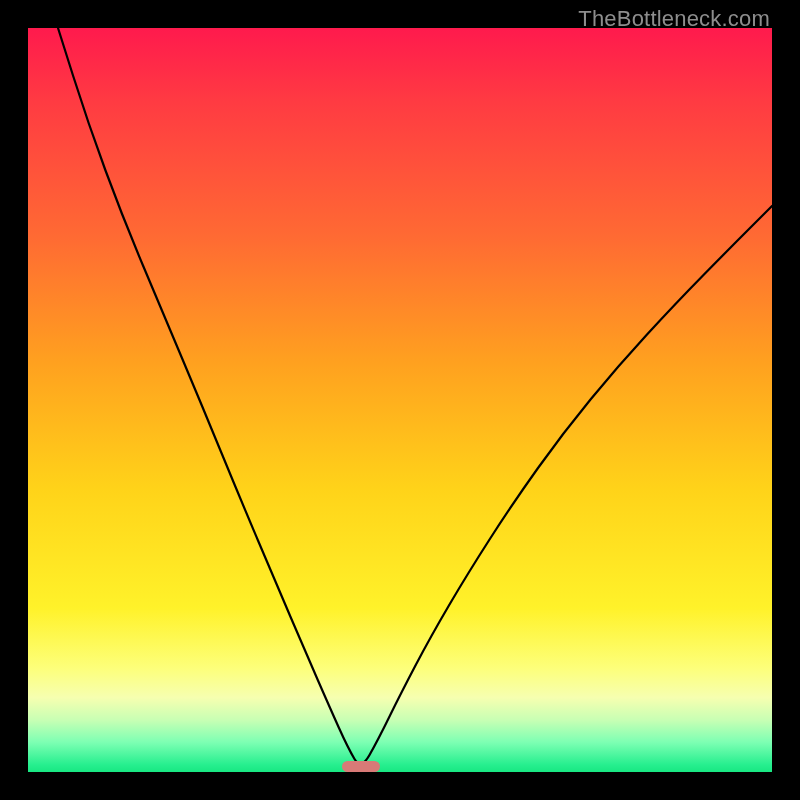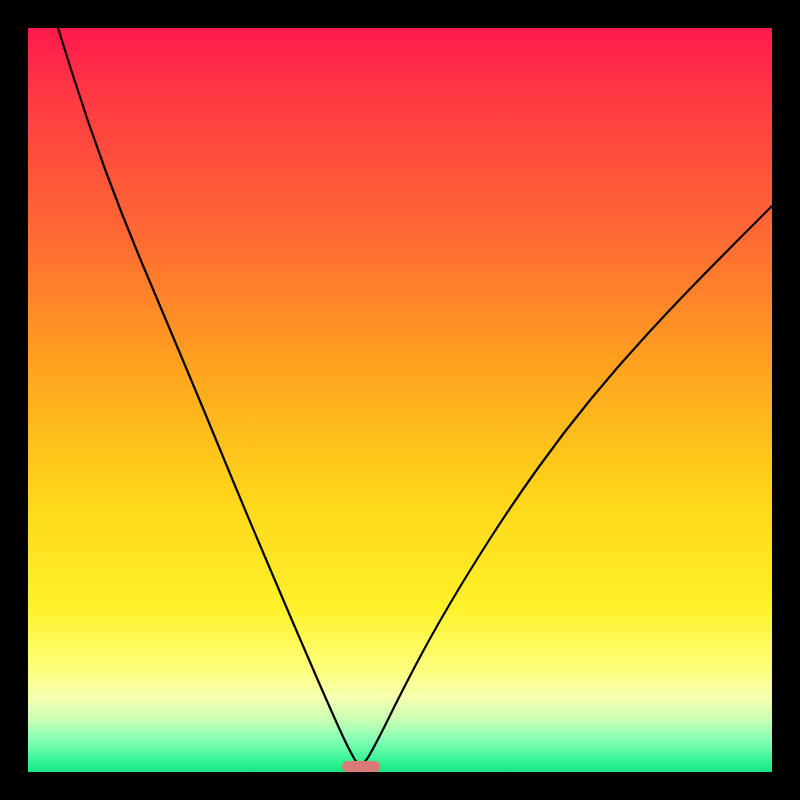--- a/index.html
+++ b/index.html
@@ -63,19 +63,20 @@
     position: absolute;
     background: #d97a77;
     height: 11px;
     border-radius: 6px;
   }
 </style>
 </head>
 <body>
 
 <div class="frame">
+  <div class="watermark">TheBottleneck.com</div>
   <div class="plot">
     <svg class="curve" viewBox="0 0 744 744" preserveAspectRatio="none">
       <path id="curve-path" fill="none" stroke="#000" stroke-width="2.2" stroke-linejoin="round" stroke-linecap="round" d="M 30 0 Q 30 0 45 47.5 Q 60 95 77.5 142.5 Q 95 190 115 237.5 Q 135 285 155 332.5 Q 175 380 193.5 425 Q 212 470 230 512.5 Q 248 555 263 590 Q 278 625 290 652.5 Q 302 680 311 700 Q 320 720 326.5 731 Q 333 742 341.5 727 Q 350 712 361.5 688.5 Q 373 665 388 636.5 Q 403 608 421.5 576.5 Q 440 545 462.5 510 Q 485 475 510 440 Q 535 405 562.5 371.5 Q 590 338 619 306.5 Q 648 275 675 247.5 Q 702 220 723 199 T 744 178"></path>
     </svg>
     <div id="apex-marker" class="marker" style="width: 38px; height: 11px; left: 314px; top: 732.5px; background: rgb(217, 122, 119);"></div>
   </div>
 </div>
 
 </body></html>

